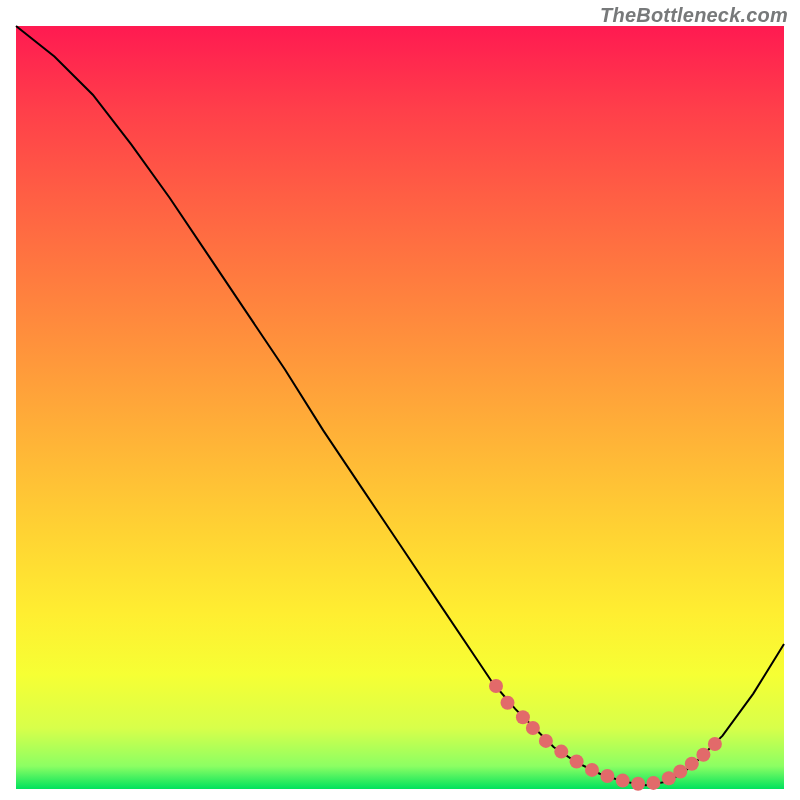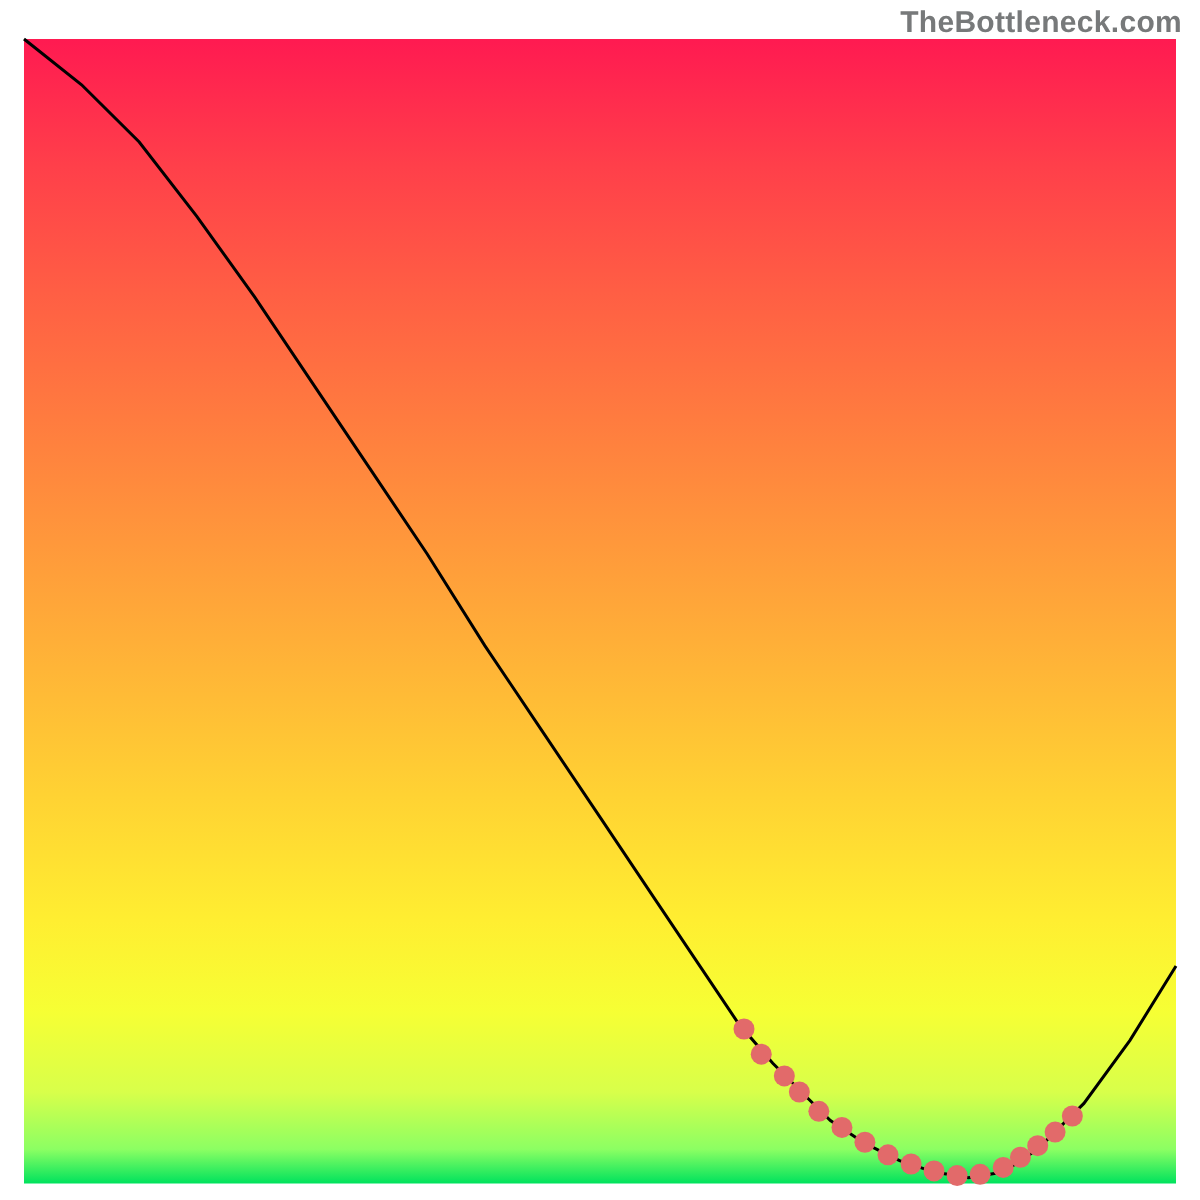--- a/index.html
+++ b/index.html
@@ -8,20 +8,21 @@
     width: 800px;
     height: 800px;
     overflow: hidden;
     background: #ffffff;
     font-family: Arial, Helvetica, sans-serif;
   }
   .chart-wrap {
     position: relative;
     width: 800px;
     height: 636px;
+    font-style: italic;
   }
   .attribution {
     position: absolute;
     top: 4px;
     right: 12px;
     font-size: 20px;
     font-weight: 600;
     color: #77797a;
     letter-spacing: 0.2px;
   }

